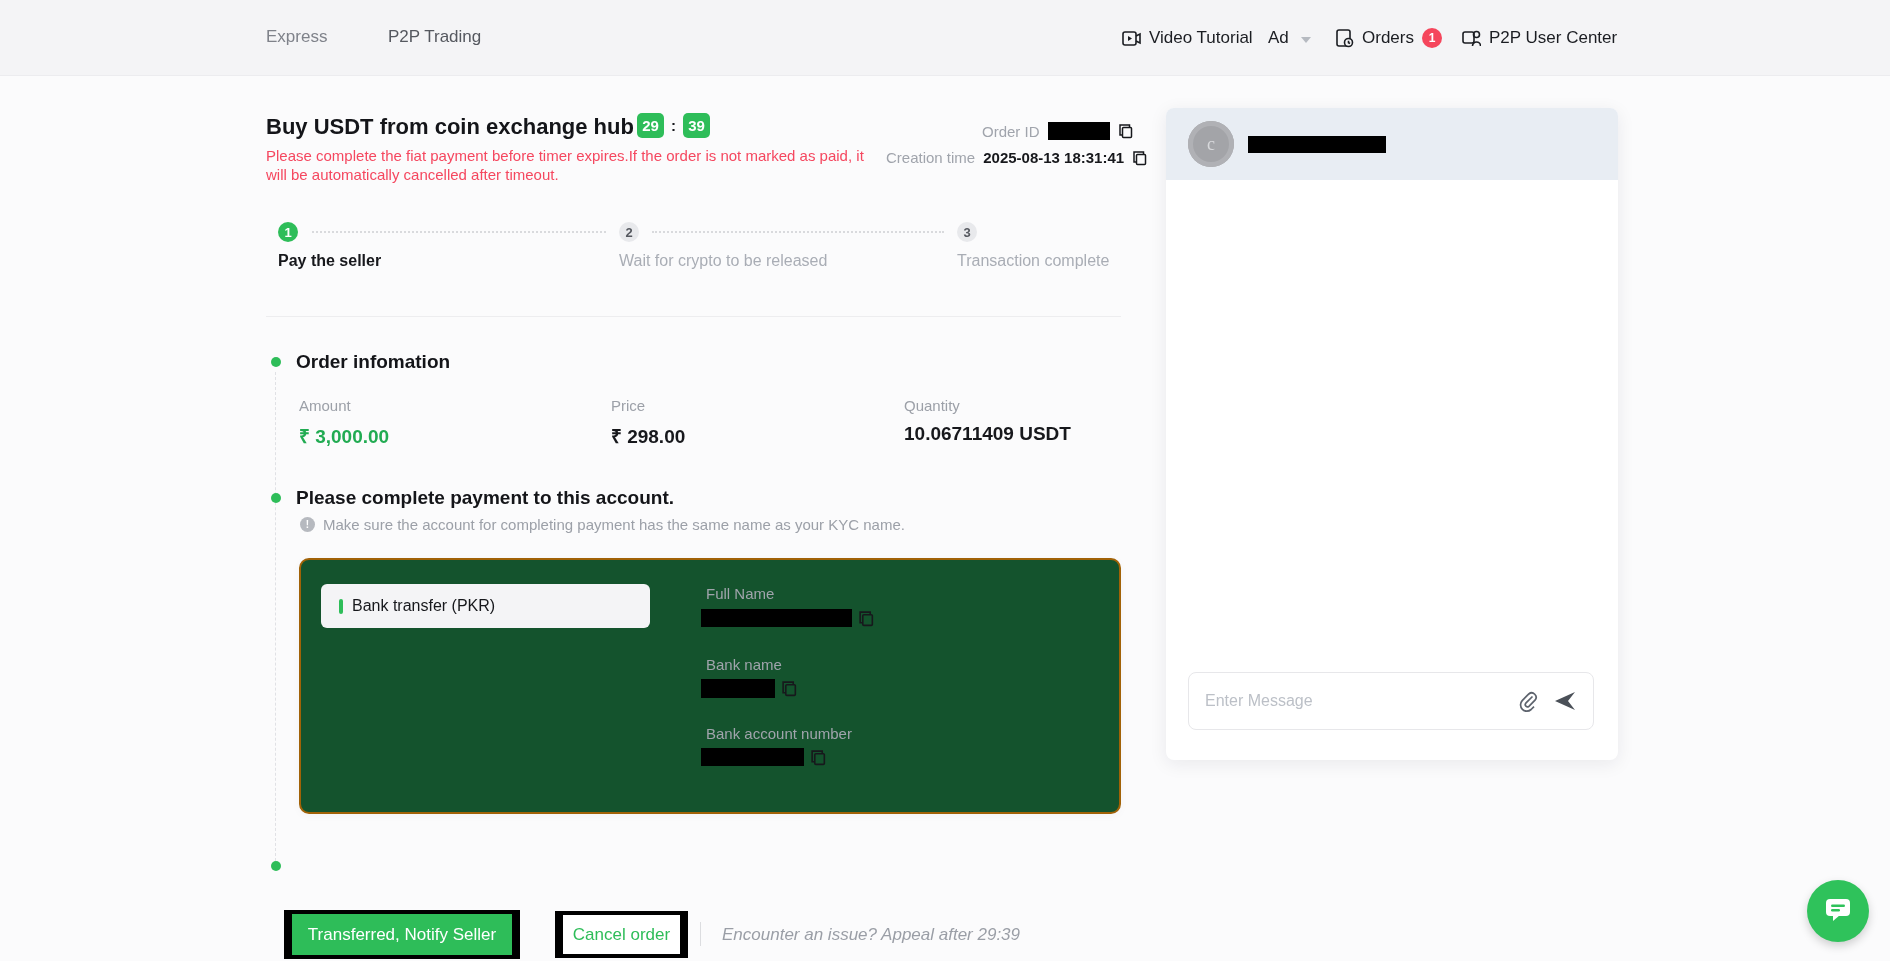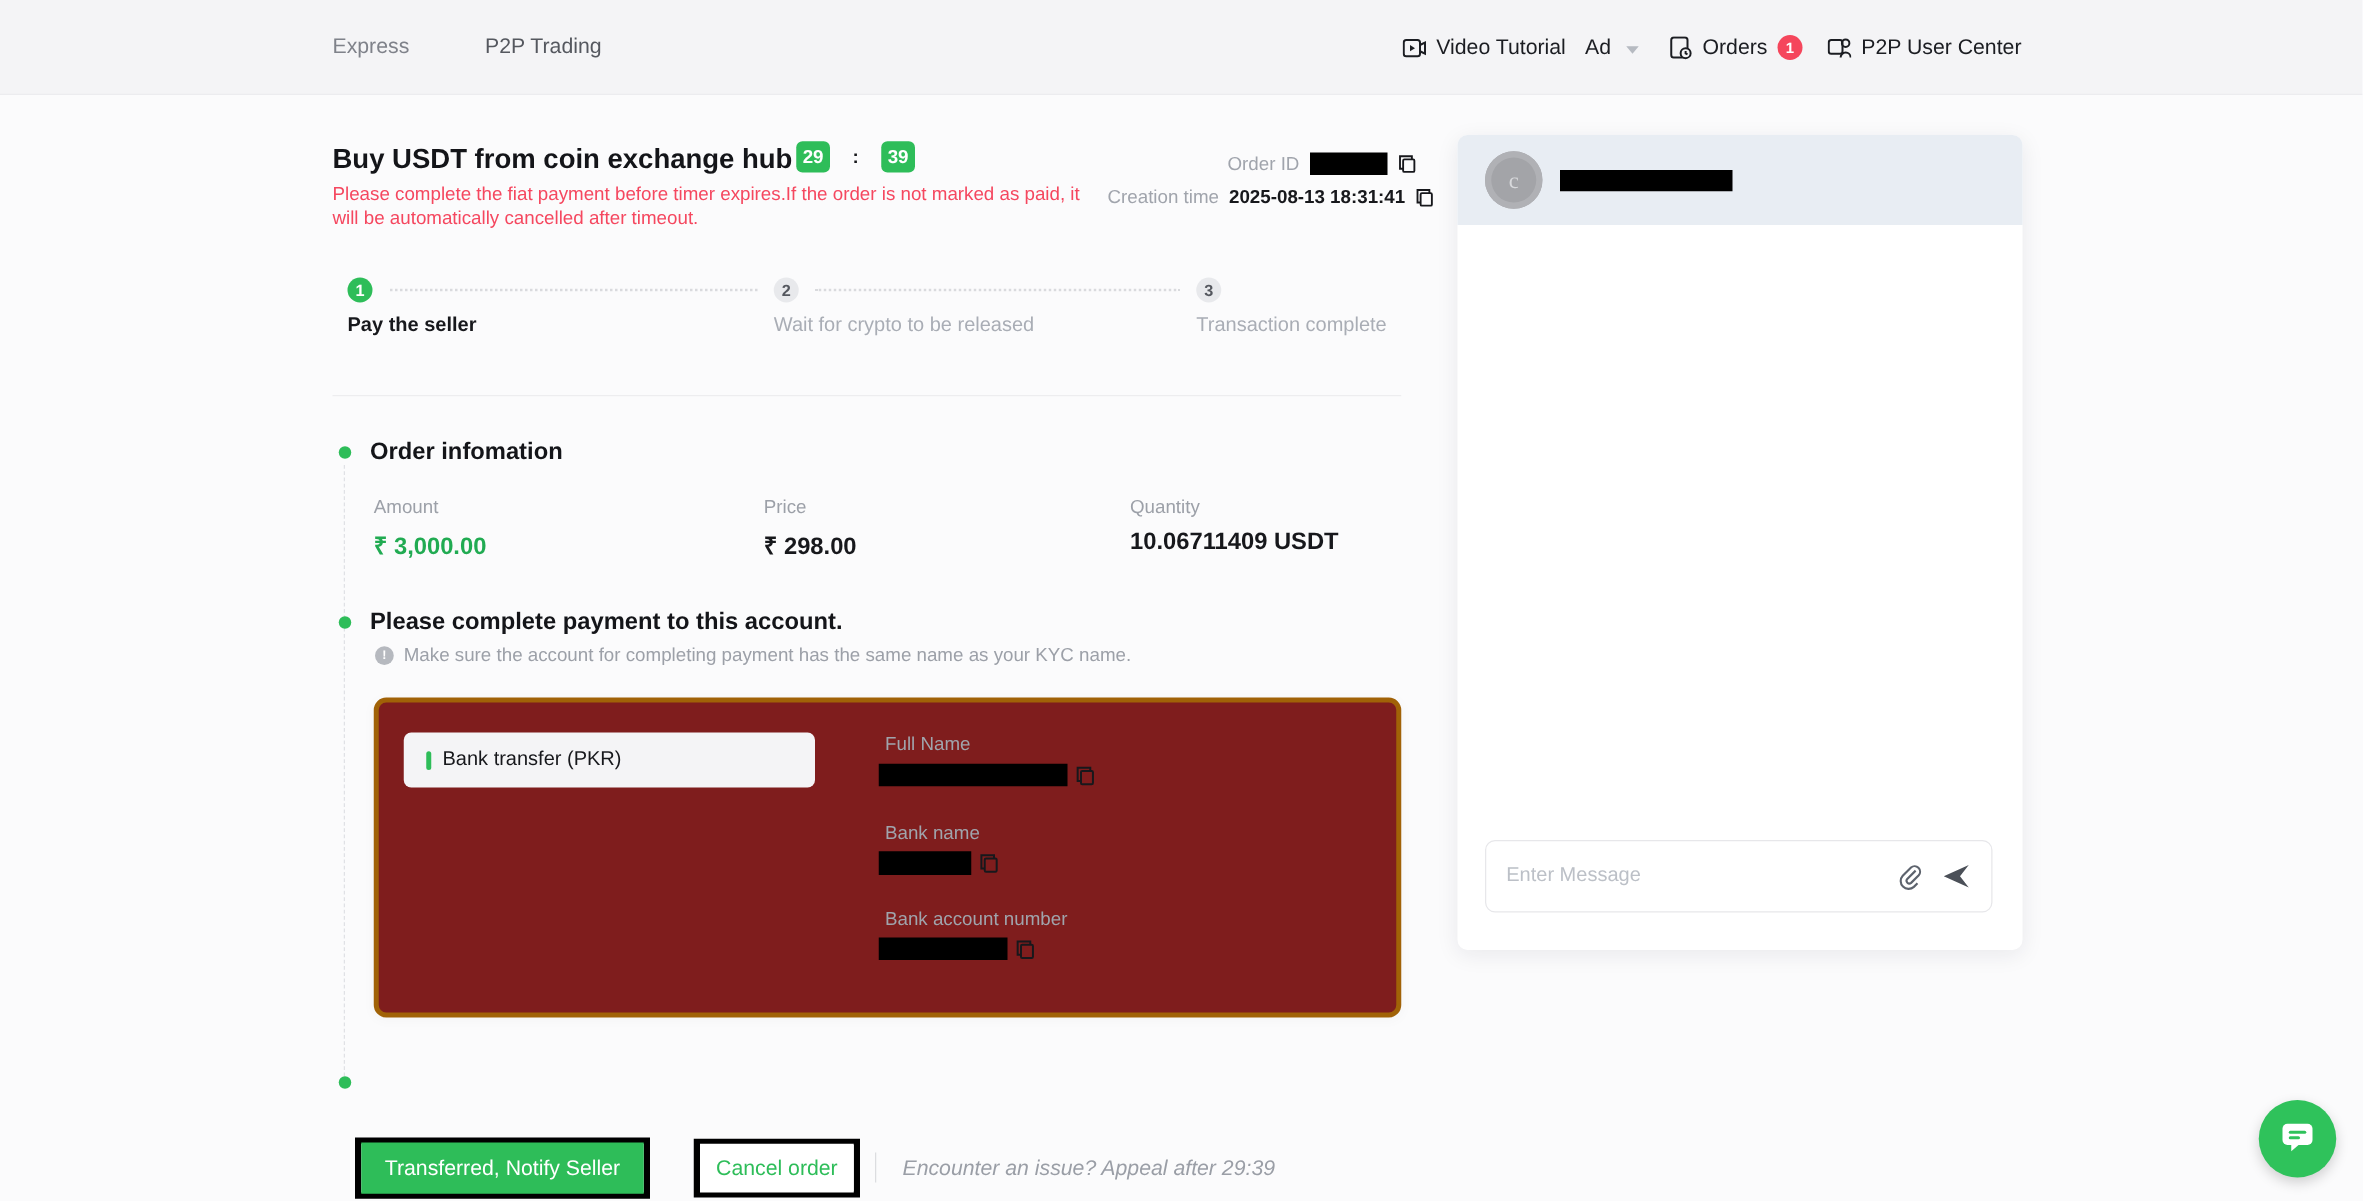--- a/index.html
+++ b/index.html
@@ -21,21 +21,21 @@
   #nav-orders { left:1336px; }
   #nav-usercenter { left:1462px; }
   .caret { width:0; height:0; border-left:5px solid transparent; border-right:5px solid transparent;
            border-top:6px solid #b6bac1; margin-left:4px; margin-top:3px; }
   .orders-badge { width:20px; height:20px; border-radius:50%; background:#f5465c; color:#fff;
                   font-size:12px; font-weight:bold; display:flex; align-items:center; justify-content:center; }
   .nav-ico svg { display:block; }
 
   
   #page-title { left:266px; top:114px; font-size:22px; font-weight:700; color:#141519; }
-  .timer-wrap { position:absolute; left:637px; top:113px; display:flex; align-items:center; gap:18px; }
+  .timer-wrap { position:absolute; left:637px; top:113px; display:flex; align-items:center; gap:7px; }
   .timer-badge { min-width:27px; height:25px; border-radius:5px; background:#2ebd59; color:#fff;
                  font-size:15px; font-weight:bold; display:flex; align-items:center; justify-content:center; padding:0 4px; }
   .timer-colon { font-weight:bold; color:#17181c; font-size:15px; }
   #warning-text { left:266px; top:146px; width:610px; font-size:15px; line-height:19px; color:#f5475f; }
 
   .meta-row { position:absolute; display:flex; align-items:center; gap:8px; }
   #order-id-row { left:982px; top:122px; }
   #creation-row { left:886px; top:149px; }
   .meta-label { color:#a0a4ac; font-size:15px; }
   .meta-value { color:#17181c; font-size:15px; font-weight:bold; }
@@ -72,35 +72,35 @@
   .oi-value { position:absolute; top:423px; font-size:19px; font-weight:bold; color:#17181c; }
   #oi-l1,#oi-v1 { left:299px; } #oi-l2,#oi-v2 { left:611px; } #oi-l3,#oi-v3 { left:904px; }
   #oi-v1 { color:#21ab52; }
 
   #pay-note { position:absolute; left:300px; top:516px; display:flex; align-items:center; gap:8px;
               font-size:15px; color:#9ca0a8; }
   .info-ico { width:15px; height:15px; border-radius:50%; background:#b6b9bf; color:#fff;
               font-size:10px; font-weight:bold; display:flex; align-items:center; justify-content:center; }
 
   
-  #pay-card { position:absolute; left:299px; top:558px; width:822px; height:256px; background:#7f1d1d;
-              border:4px solid #a16207; border-radius:10px; box-shadow:0 2px 10px rgba(0,0,0,0.03); }
+  #pay-card { position:absolute; left:299px; top:558px; width:822px; height:256px; background:#14532d;
+              border:2px solid #a16207; border-radius:10px; box-shadow:0 2px 10px rgba(0,0,0,0.03); }
   #method-tab { position:absolute; left:20px; top:24px; width:329px; height:44px; background:#f4f4f6;
                 border-radius:6px; display:flex; align-items:center; cursor:pointer; }
   #method-bar { width:4px; height:15px; background:#2ebd59; border-radius:2px; margin-left:18px; }
   #method-label { margin-left:9px; font-size:16px; color:#17181c; }
   .pay-field-label { position:absolute; left:405px; font-size:15px; color:#a0a4ac; }
   .pay-field-val { position:absolute; left:400px; display:flex; align-items:center; gap:6px; }
   #pf-l1 { top:25px; } .pv1 { top:49px; } .pv1 .redact { width:151px; height:18px; }
   #pf-l2 { top:96px; } .pv2 { top:119px; } .pv2 .redact { width:74px; height:19px; }
   #pf-l3 { top:165px; } .pv3 { top:188px; } .pv3 .redact { width:103px; height:18px; }
 
   
   #instruction { position:absolute; left:297px; top:858px; font-size:17px; color:#f5475f; }
-  .anno-box { position:absolute; border:5px solid #000000; background:#fff; display:flex;
+  .anno-box { position:absolute; border:8px solid #000000; background:#fff; display:flex;
               align-items:center; justify-content:center; }
   #transferred-anno { left:284px; top:910px; width:236px; height:49px; }
   #transferred-btn { width:228px; height:41px; background:#2ebd59; border:none; color:#fff;
                      font-size:17px; font-family:inherit; cursor:pointer; }
   #cancel-anno { left:555px; top:911px; width:133px; height:47px; }
   #cancel-btn { width:125px; height:39px; background:#fff; border:none; color:#2ebd59;
                 font-size:17px; font-family:inherit; cursor:pointer; }
   #appeal-divider { position:absolute; left:700px; top:922px; width:1px; height:24px; background:#dcdde0; }
   #appeal-text { position:absolute; left:722px; top:925px; font-size:17px; color:#9a9ea6;font-style:italic; }
 

